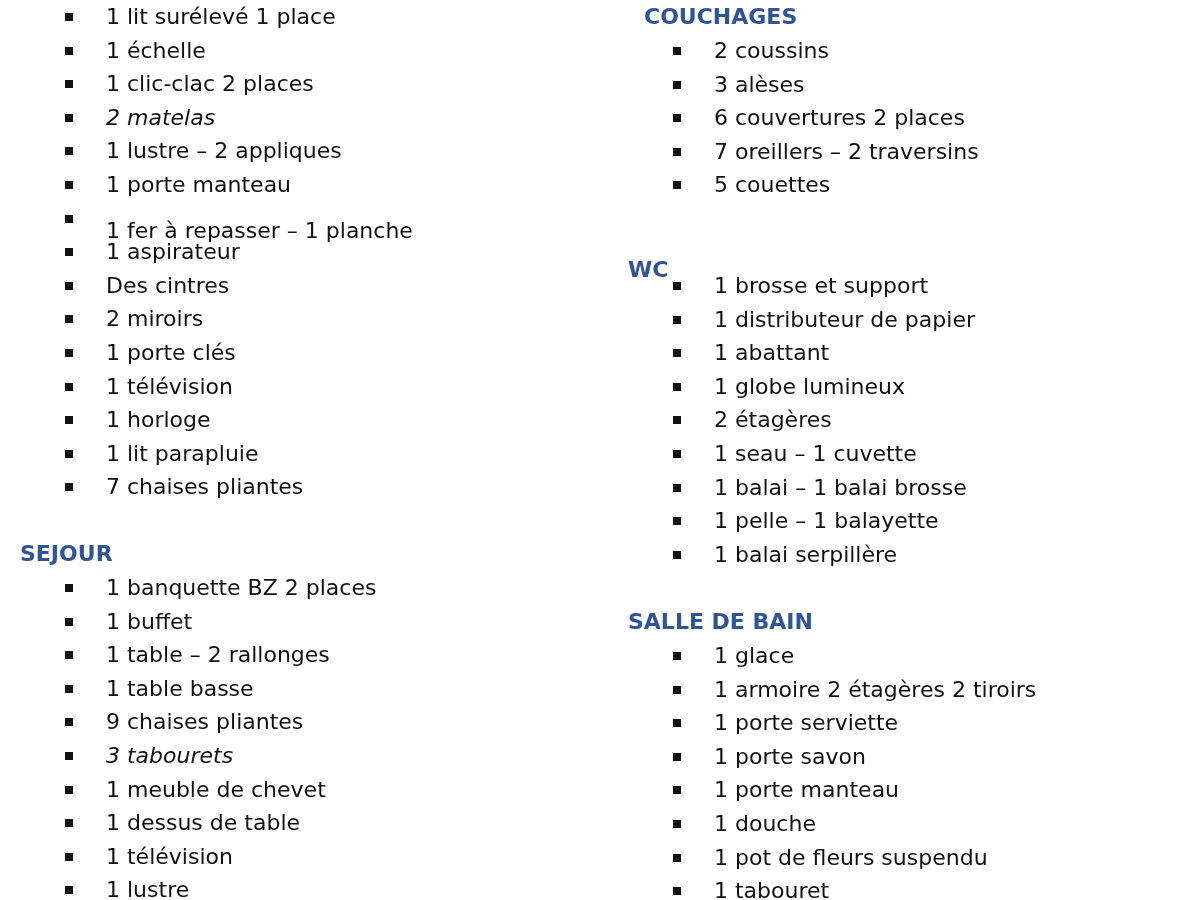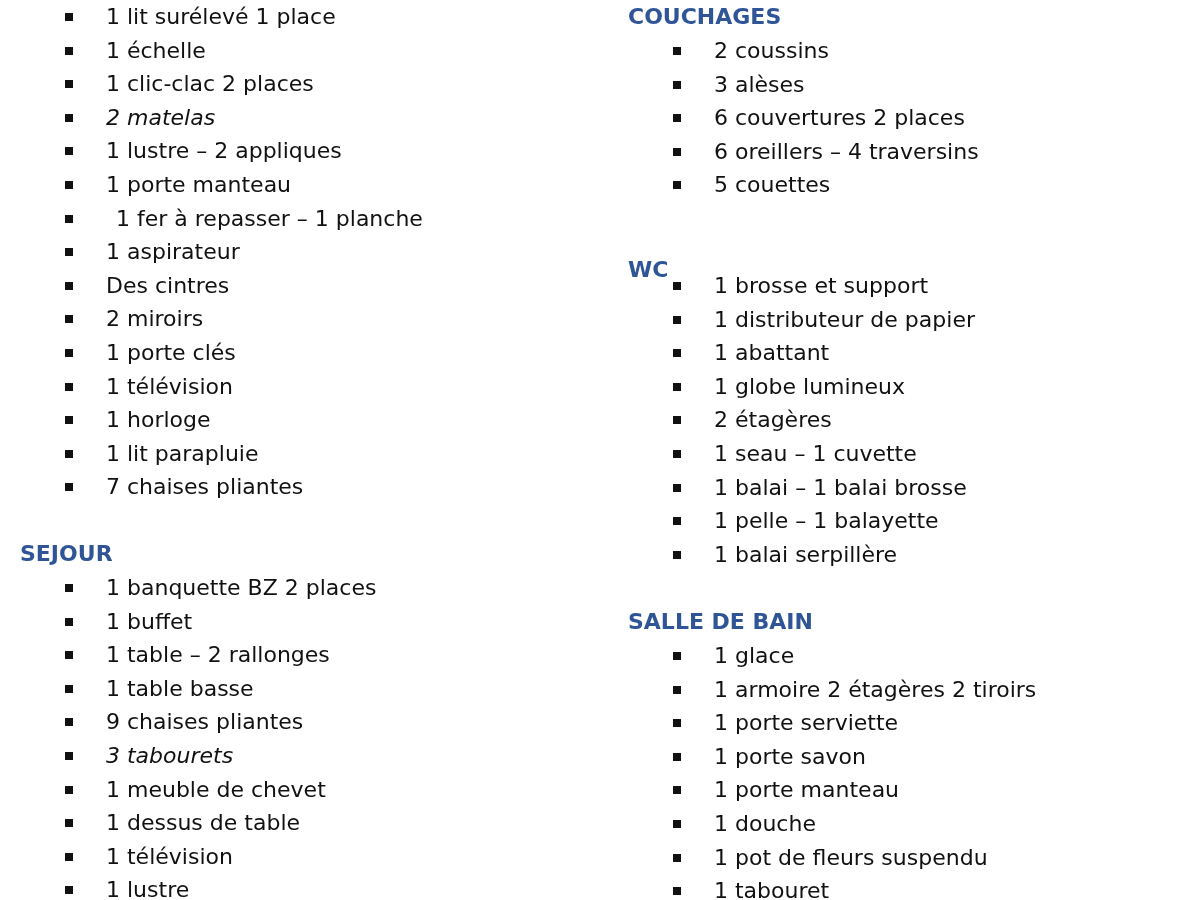--- a/index.html
+++ b/index.html
@@ -60,21 +60,21 @@
     <div class="item" style="top: 134.4px; left: 0px;">
       <span class="bullet" style="left: 65px;"></span>
       <span class="text" style="left: 106px;">1 lustre – 2 appliques</span>
     </div>
     <div class="item" style="top: 168px; left: 0px;">
       <span class="bullet" style="left: 65px;"></span>
       <span class="text" style="left: 106px;">1 porte manteau</span>
     </div>
     <div class="item" style="top: 201.6px; left: 0px;">
       <span class="bullet" style="left: 65px;"></span>
-      <span class="text" style="left: 116px;">1 fer à repasser – 1 planche</span>
+      <span class="text" style="left: 106px; margin-top: 12px;">1 fer à repasser – 1 planche</span>
     </div>
     <div class="item" style="top: 235.2px; left: 0px;">
       <span class="bullet" style="left: 65px;"></span>
       <span class="text" style="left: 106px;">1 aspirateur</span>
     </div>
     <div class="item" style="top: 268.8px; left: 0px;">
       <span class="bullet" style="left: 65px;"></span>
       <span class="text" style="left: 106px;">Des cintres</span>
     </div>
     <div class="item" style="top: 302.4px; left: 0px;">
@@ -137,36 +137,36 @@
     <div class="item" style="top: 839.8px; left: 0px;">
       <span class="bullet" style="left: 65px;"></span>
       <span class="text" style="left: 106px;">1 télévision</span>
     </div>
     <div class="item" style="top: 873.4px; left: 0px;">
       <span class="bullet" style="left: 65px;"></span>
       <span class="text" style="left: 106px;">1 lustre</span>
     </div>
   </div>
 <div class="col col-right" id="right">
-    <div class="heading" style="top: 0px; left: 0px;">COUCHAGES</div>
+    <div class="heading" style="top: 0px; left: 16px;">COUCHAGES</div>
     <div class="item" style="top: 34px; left: 0px;">
       <span class="bullet" style="left: 45px;"></span>
       <span class="text" style="left: 86px;">2 coussins</span>
     </div>
     <div class="item" style="top: 67.6px; left: 0px;">
       <span class="bullet" style="left: 45px;"></span>
       <span class="text" style="left: 86px;">3 alèses</span>
     </div>
     <div class="item" style="top: 101.2px; left: 0px;">
       <span class="bullet" style="left: 45px;"></span>
       <span class="text" style="left: 86px;">6 couvertures 2 places</span>
     </div>
     <div class="item" style="top: 134.8px; left: 0px;">
       <span class="bullet" style="left: 45px;"></span>
-      <span class="text" style="left: 86px;">6 oreillers – 4 traversins</span>
+      <span class="text" style="left: 86px;">7 oreillers – 2 traversins</span>
     </div>
     <div class="item" style="top: 168.4px; left: 0px;">
       <span class="bullet" style="left: 45px;"></span>
       <span class="text" style="left: 86px;">5 couettes</span>
     </div>
     <div class="heading" style="top: 253px; left: 0px;">WC</div>
     <div class="item" style="top: 269px; left: 0px;">
       <span class="bullet" style="left: 45px;"></span>
       <span class="text" style="left: 86px;">1 brosse et support</span>
     </div>

